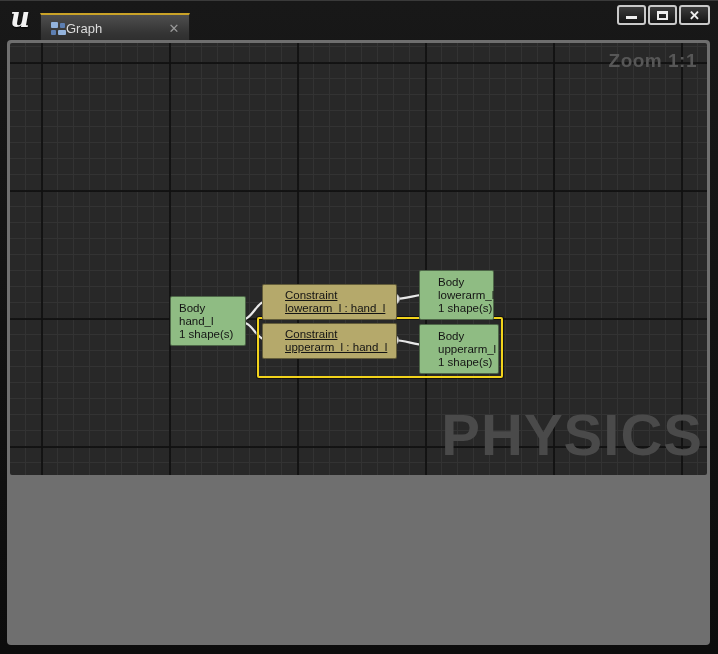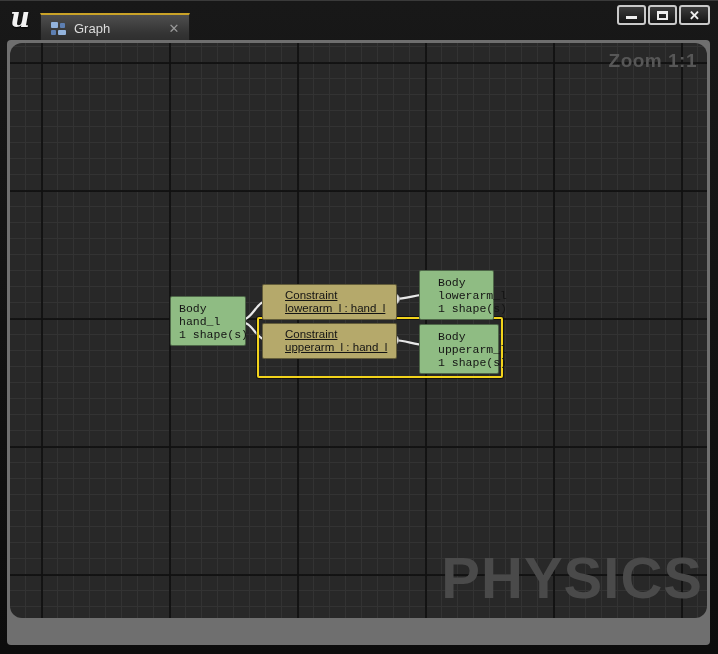--- a/index.html
+++ b/index.html
@@ -17,59 +17,59 @@
   #tab { position:absolute; left:40px; top:12px; width:150px; height:28px;
     background:linear-gradient(#4e4e4e,#343434 70%, #2e2e2e);
     border-top:2px solid #c9a227; border-left:1px solid #1a1a1a; border-right:1px solid #1a1a1a;
     display:flex; align-items:center; }
   #tab-icon { position:relative; width:15px; height:13px; margin-left:10px; }
   #tab-icon i { position:absolute; border-radius:1px; }
   #tab-icon .s1 { left:0; top:0; width:7px; height:6px; background:#93b3dc; }
   #tab-icon .s2 { left:9px; top:1px; width:5px; height:5px; background:#5d7fb2; }
   #tab-icon .s3 { left:0; top:8px; width:5px; height:5px; background:#5d7fb2; }
   #tab-icon .s4 { left:7px; top:8px; width:8px; height:5px; background:#93b3dc; }
-  #tab-label { margin-left:8px; color:#dcdcdc; font-size:13px; }
+  #tab-label { color:#dcdcdc; font-size:13px; }
   #tab-close { position:absolute; right:8px; top:6px; color:#9a9a9a; font-size:13px;
     width:14px; text-align:center; cursor:default; }
 
   
   #win-controls { position:absolute; right:8px; top:4px; display:flex; gap:2px; }
   .winbtn { width:29px; height:20px; border:2px solid #c9c9c9; border-radius:3px;
     background:linear-gradient(#3c3c3c,#151515); position:relative; }
   .winbtn .minus { position:absolute; left:7px; top:9px; width:11px; height:3px; background:#efefef; }
   .winbtn .square { position:absolute; left:7px; top:4px; width:11px; height:9px;
     border:2px solid #efefef; border-top-width:3px; }
   .winbtn .xglyph { position:absolute; left:0; top:1px; width:100%; text-align:center;
     color:#efefef; font-size:13px; font-weight:bold; line-height:15px; }
   #btn-close { width:31px; }
 
   
   #canvas-frame { position:absolute; left:7px; top:39px; width:703px; height:605px;
     background:#6f6f6f; border-radius:4px; }
-  #canvas { position:absolute; left:3px; top:3px; width:697px; height:575px;
-    border-radius:12px; overflow:hidden; background-color:#282828;
+  #canvas { position:absolute; left:3px; top:3px; width:697px; height:432px;
+    border-radius:2px; overflow:hidden; background-color:#282828;
     background-image:
       linear-gradient(to right, rgba(16,16,16,0.9) 2px, transparent 2px),
       linear-gradient(to bottom, rgba(16,16,16,0.9) 2px, transparent 2px),
       linear-gradient(to right, #333333 1px, transparent 1px),
       linear-gradient(to bottom, #333333 1px, transparent 1px);
     background-size:128px 128px, 128px 128px, 16px 16px, 16px 16px;
     background-position:31px 0, 0 19px, 15px 0, 0 3px; }
 
   #zoom-label { position:absolute; right:10px; top:7px; color:#575757;
     font-size:19px; font-weight:bold; letter-spacing:0.5px; }
   #watermark { position:absolute; right:4px; bottom:11px; color:#4a4a4a;
     font-size:58px; font-weight:bold; letter-spacing:1px; line-height:1;text-align:right; }
 
   
   .node { position:absolute; border:1px solid rgba(0,0,0,0.45); border-radius:2px;
     color:#141414; font-size:11.5px; line-height:13px;
     display:flex; flex-direction:column; justify-content:center; }
   .node span { display:block; white-space:nowrap; }
-  .body-node { background:#8fbc83;font-family:Liberation Mono, monospace; }
+  .body-node { background:#8fbc83; }
   .constraint-node { background:#b5a96b;text-decoration:underline; }
   #node-body-hand      { left:160px; top:253px; width:76px; height:50px; padding-left:8px; }
   #node-con-lowerarm   { left:252px; top:241px; width:135px; height:36px; padding-left:22px; }
   #node-body-lowerarm  { left:409px; top:227px; width:75px; height:50px; padding-left:18px; }
   #node-con-upperarm   { left:252px; top:280px; width:135px; height:36px; padding-left:22px; }
   #node-body-upperarm  { left:409px; top:281px; width:80px; height:50px; padding-left:18px; }
 
   #selection-box { position:absolute; left:247px; top:274px; width:246px; height:61px;
     border:2px solid #f2d31b; border-radius:2px; box-shadow:0 0 0 1px rgba(0,0,0,0.55);
     pointer-events:none; }

